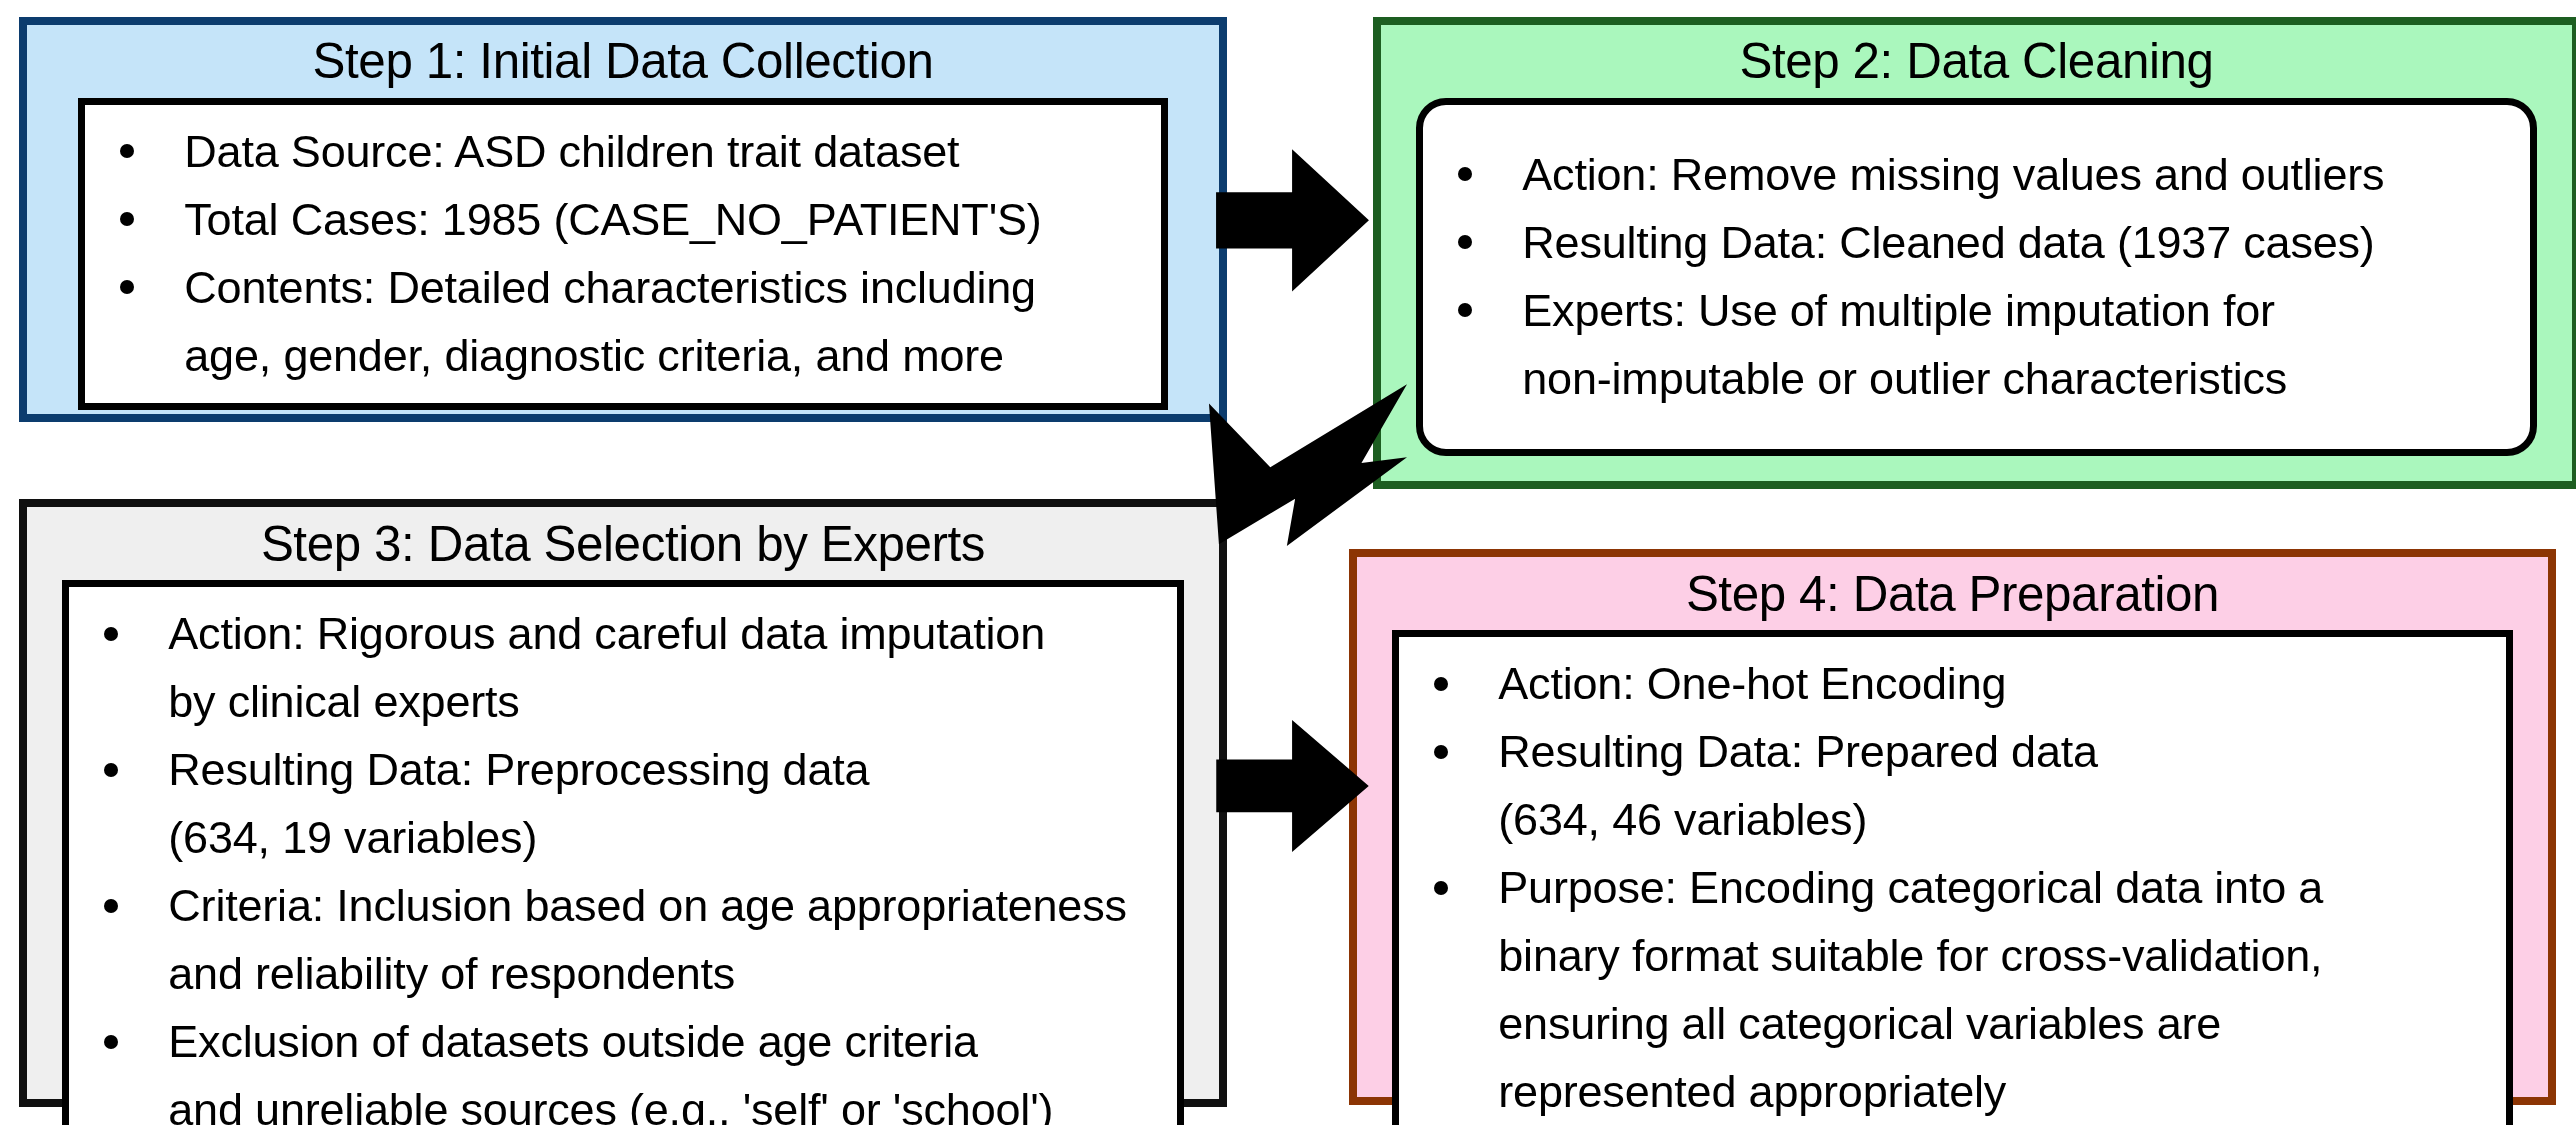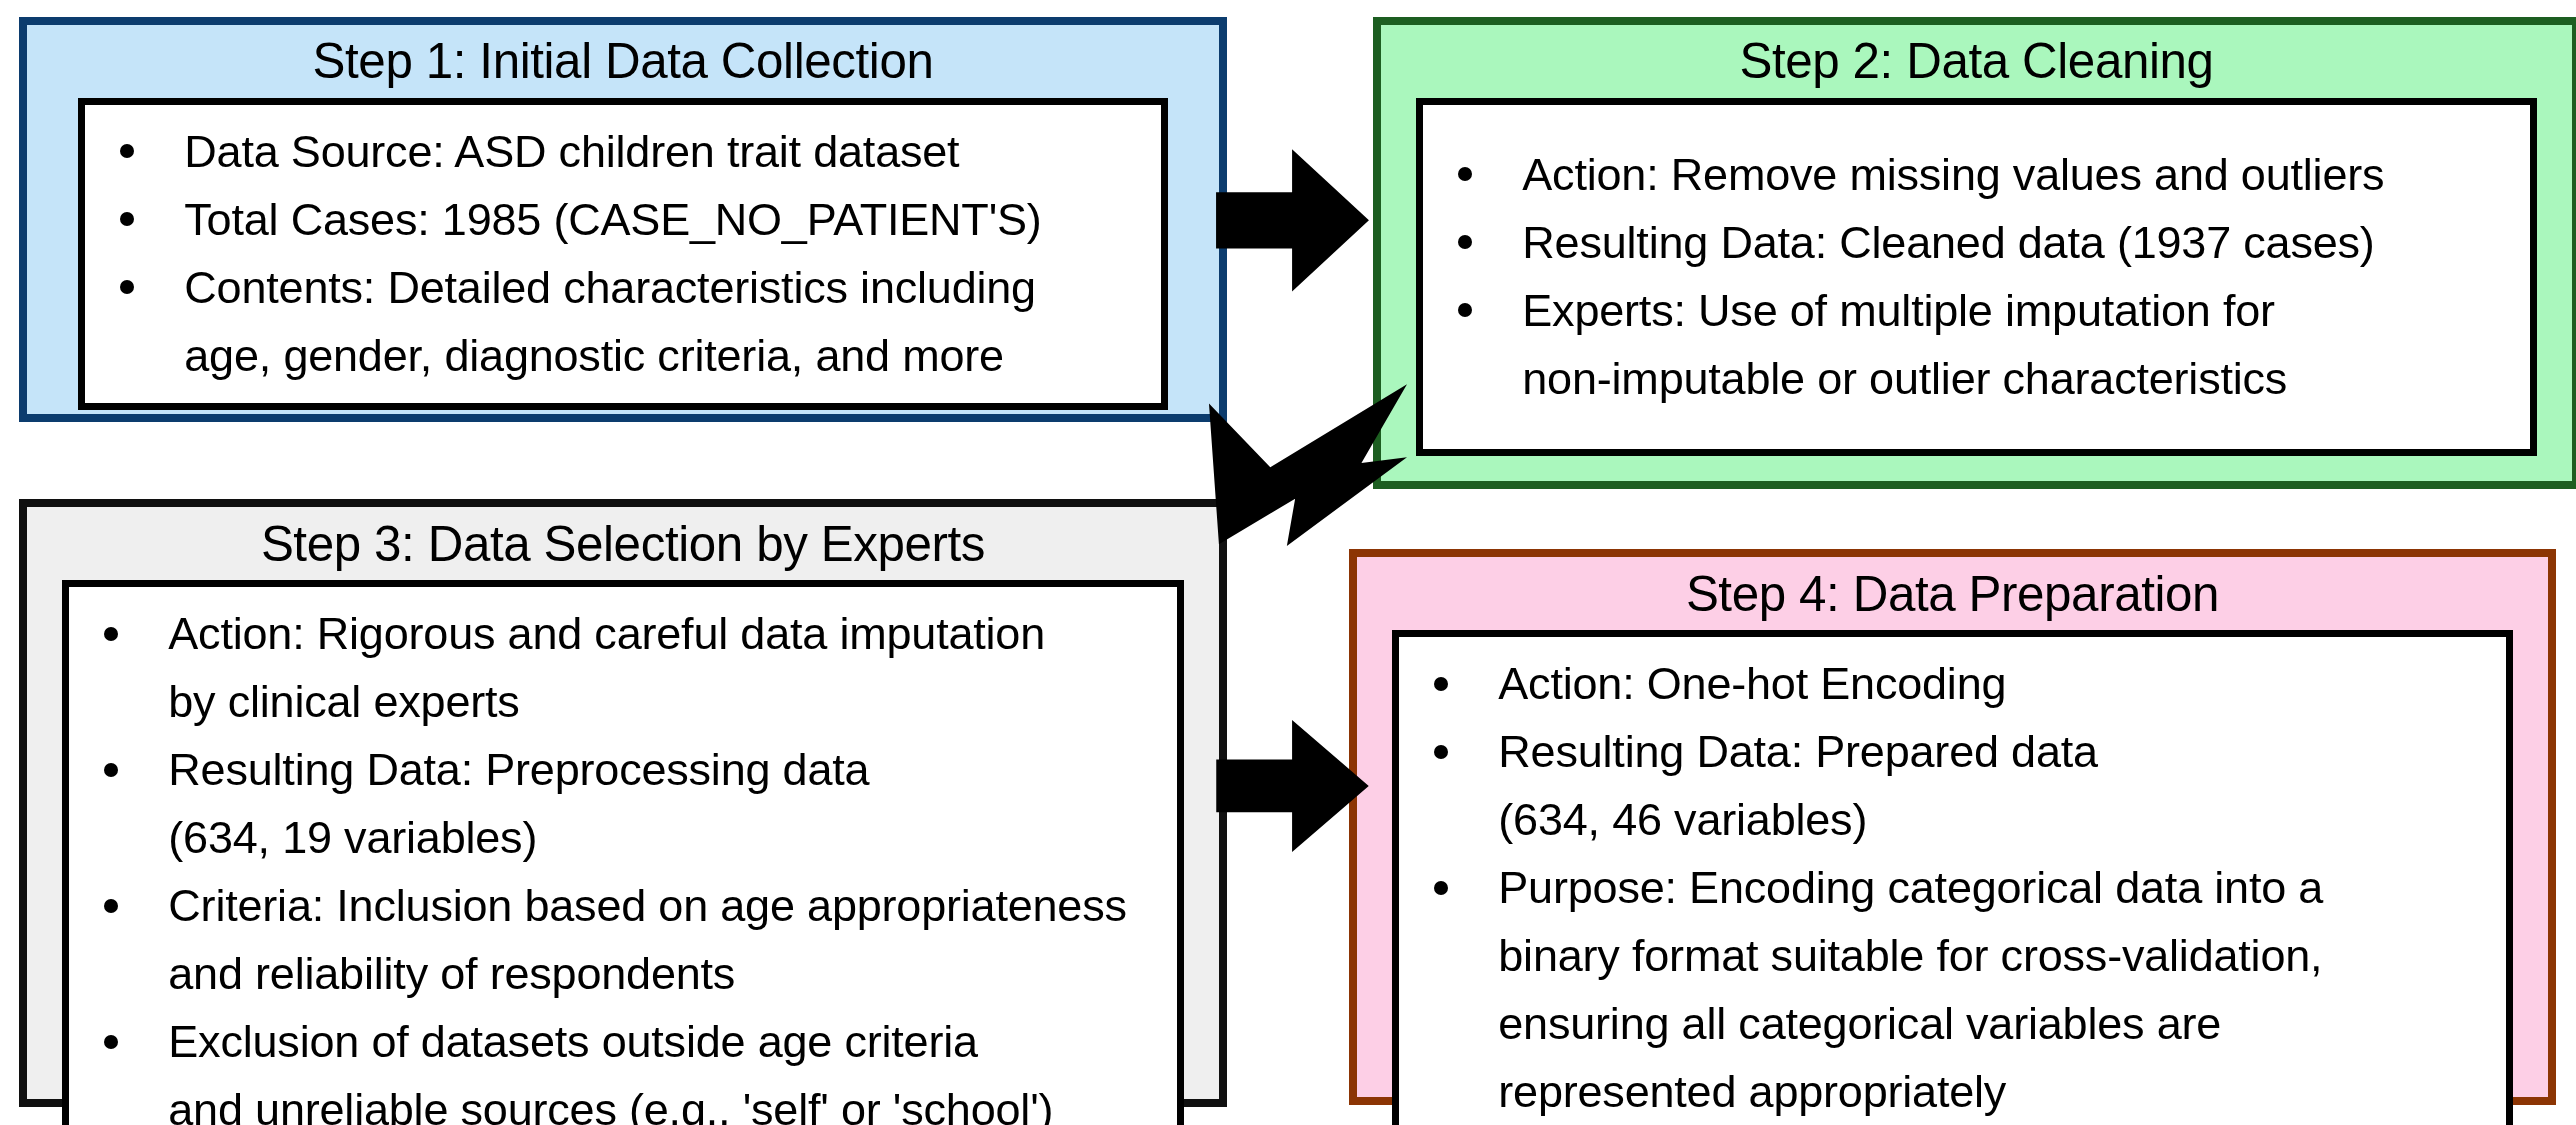--- a/index.html
+++ b/index.html
@@ -90,21 +90,21 @@
   #step1 .inner-box { margin: 0 51px 25px 51px; }
 
   
   #step2 {
     left: 1349px; top: 16.5px;
     width: 1207px; height: 472px;
     background: #aaf7bd;
     border: 8.3px solid #1d5e21;
     margin-left: 24px;
   }
-  #step2 .inner-box { margin: 0 35px 25px 35px; }
+  #step2 .inner-box { margin: 0 35px 25px 35px; border-radius: 30px; }
 
   
   #step3 {
     left: 19px; top: 499px;
     width: 1208px; height: 608px;
     background: #efefef;
     border: 8.3px solid #101010;
   }
   #step3 .inner-box { margin: 0 35px 18px 35px; }
 

